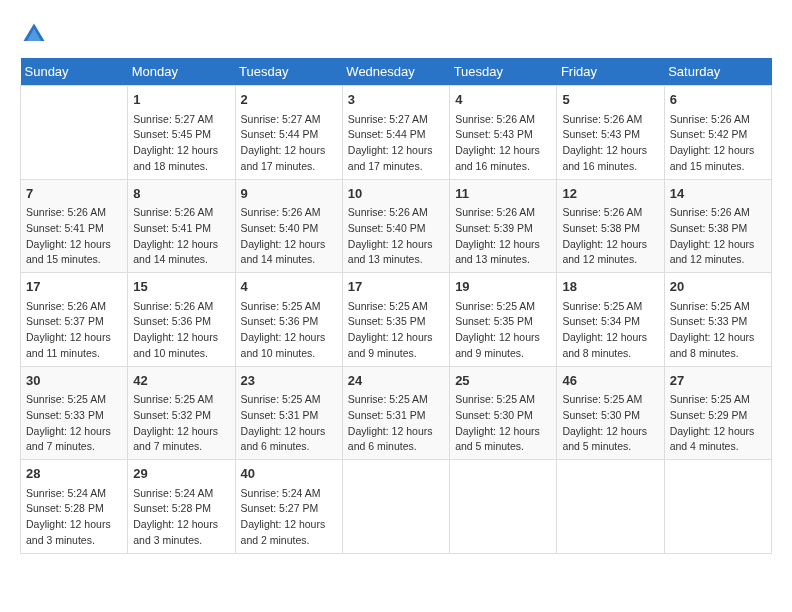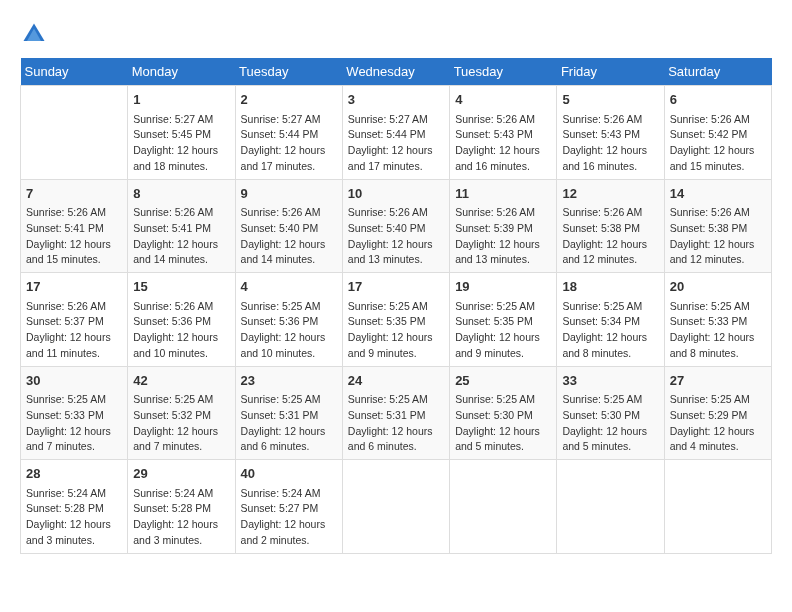--- a/index.html
+++ b/index.html
@@ -292,21 +292,21 @@
 and 6 minutes.</div>
         </td>
         <td>
           <span class="day-num">25</span>
           <div class="day-info" style="white-space: pre-line;">Sunrise: 5:25 AM
 Sunset: 5:30 PM
 Daylight: 12 hours
 and 5 minutes.</div>
         </td>
         <td>
-          <span class="day-num">33</span>
+          <span class="day-num">46</span>
           <div class="day-info" style="white-space: pre-line;">Sunrise: 5:25 AM
 Sunset: 5:30 PM
 Daylight: 12 hours
 and 5 minutes.</div>
         </td>
         <td>
           <span class="day-num">27</span>
           <div class="day-info" style="white-space: pre-line;">Sunrise: 5:25 AM
 Sunset: 5:29 PM
 Daylight: 12 hours

